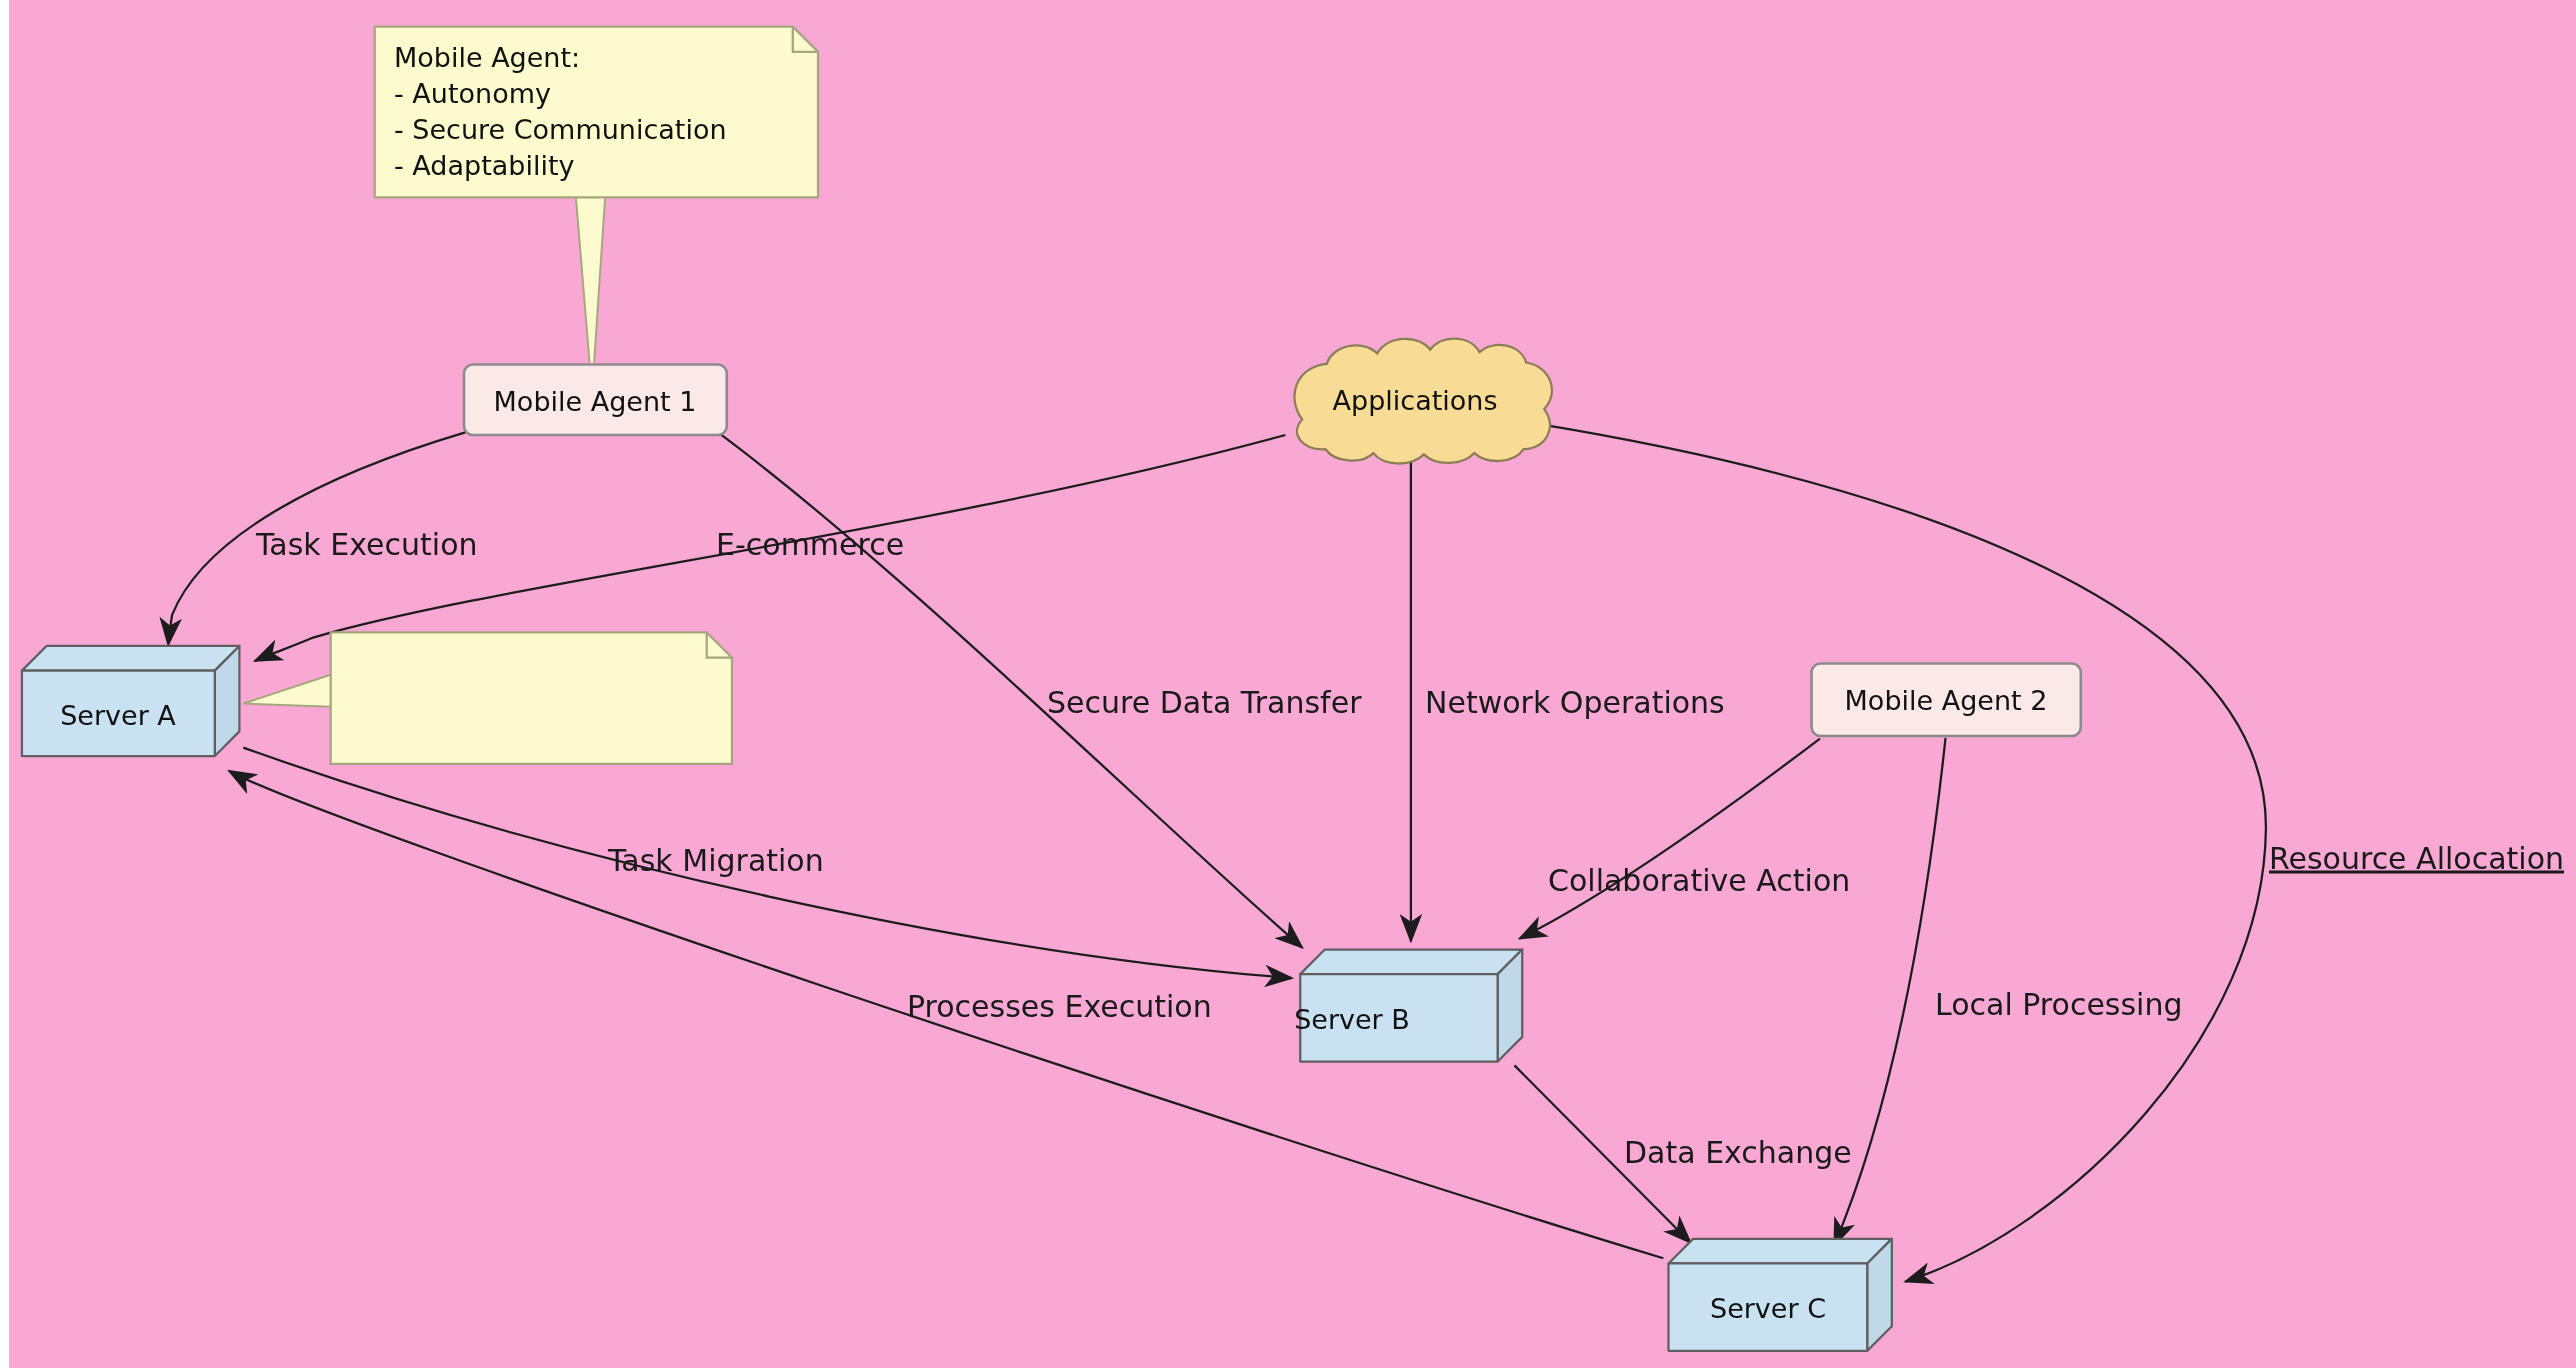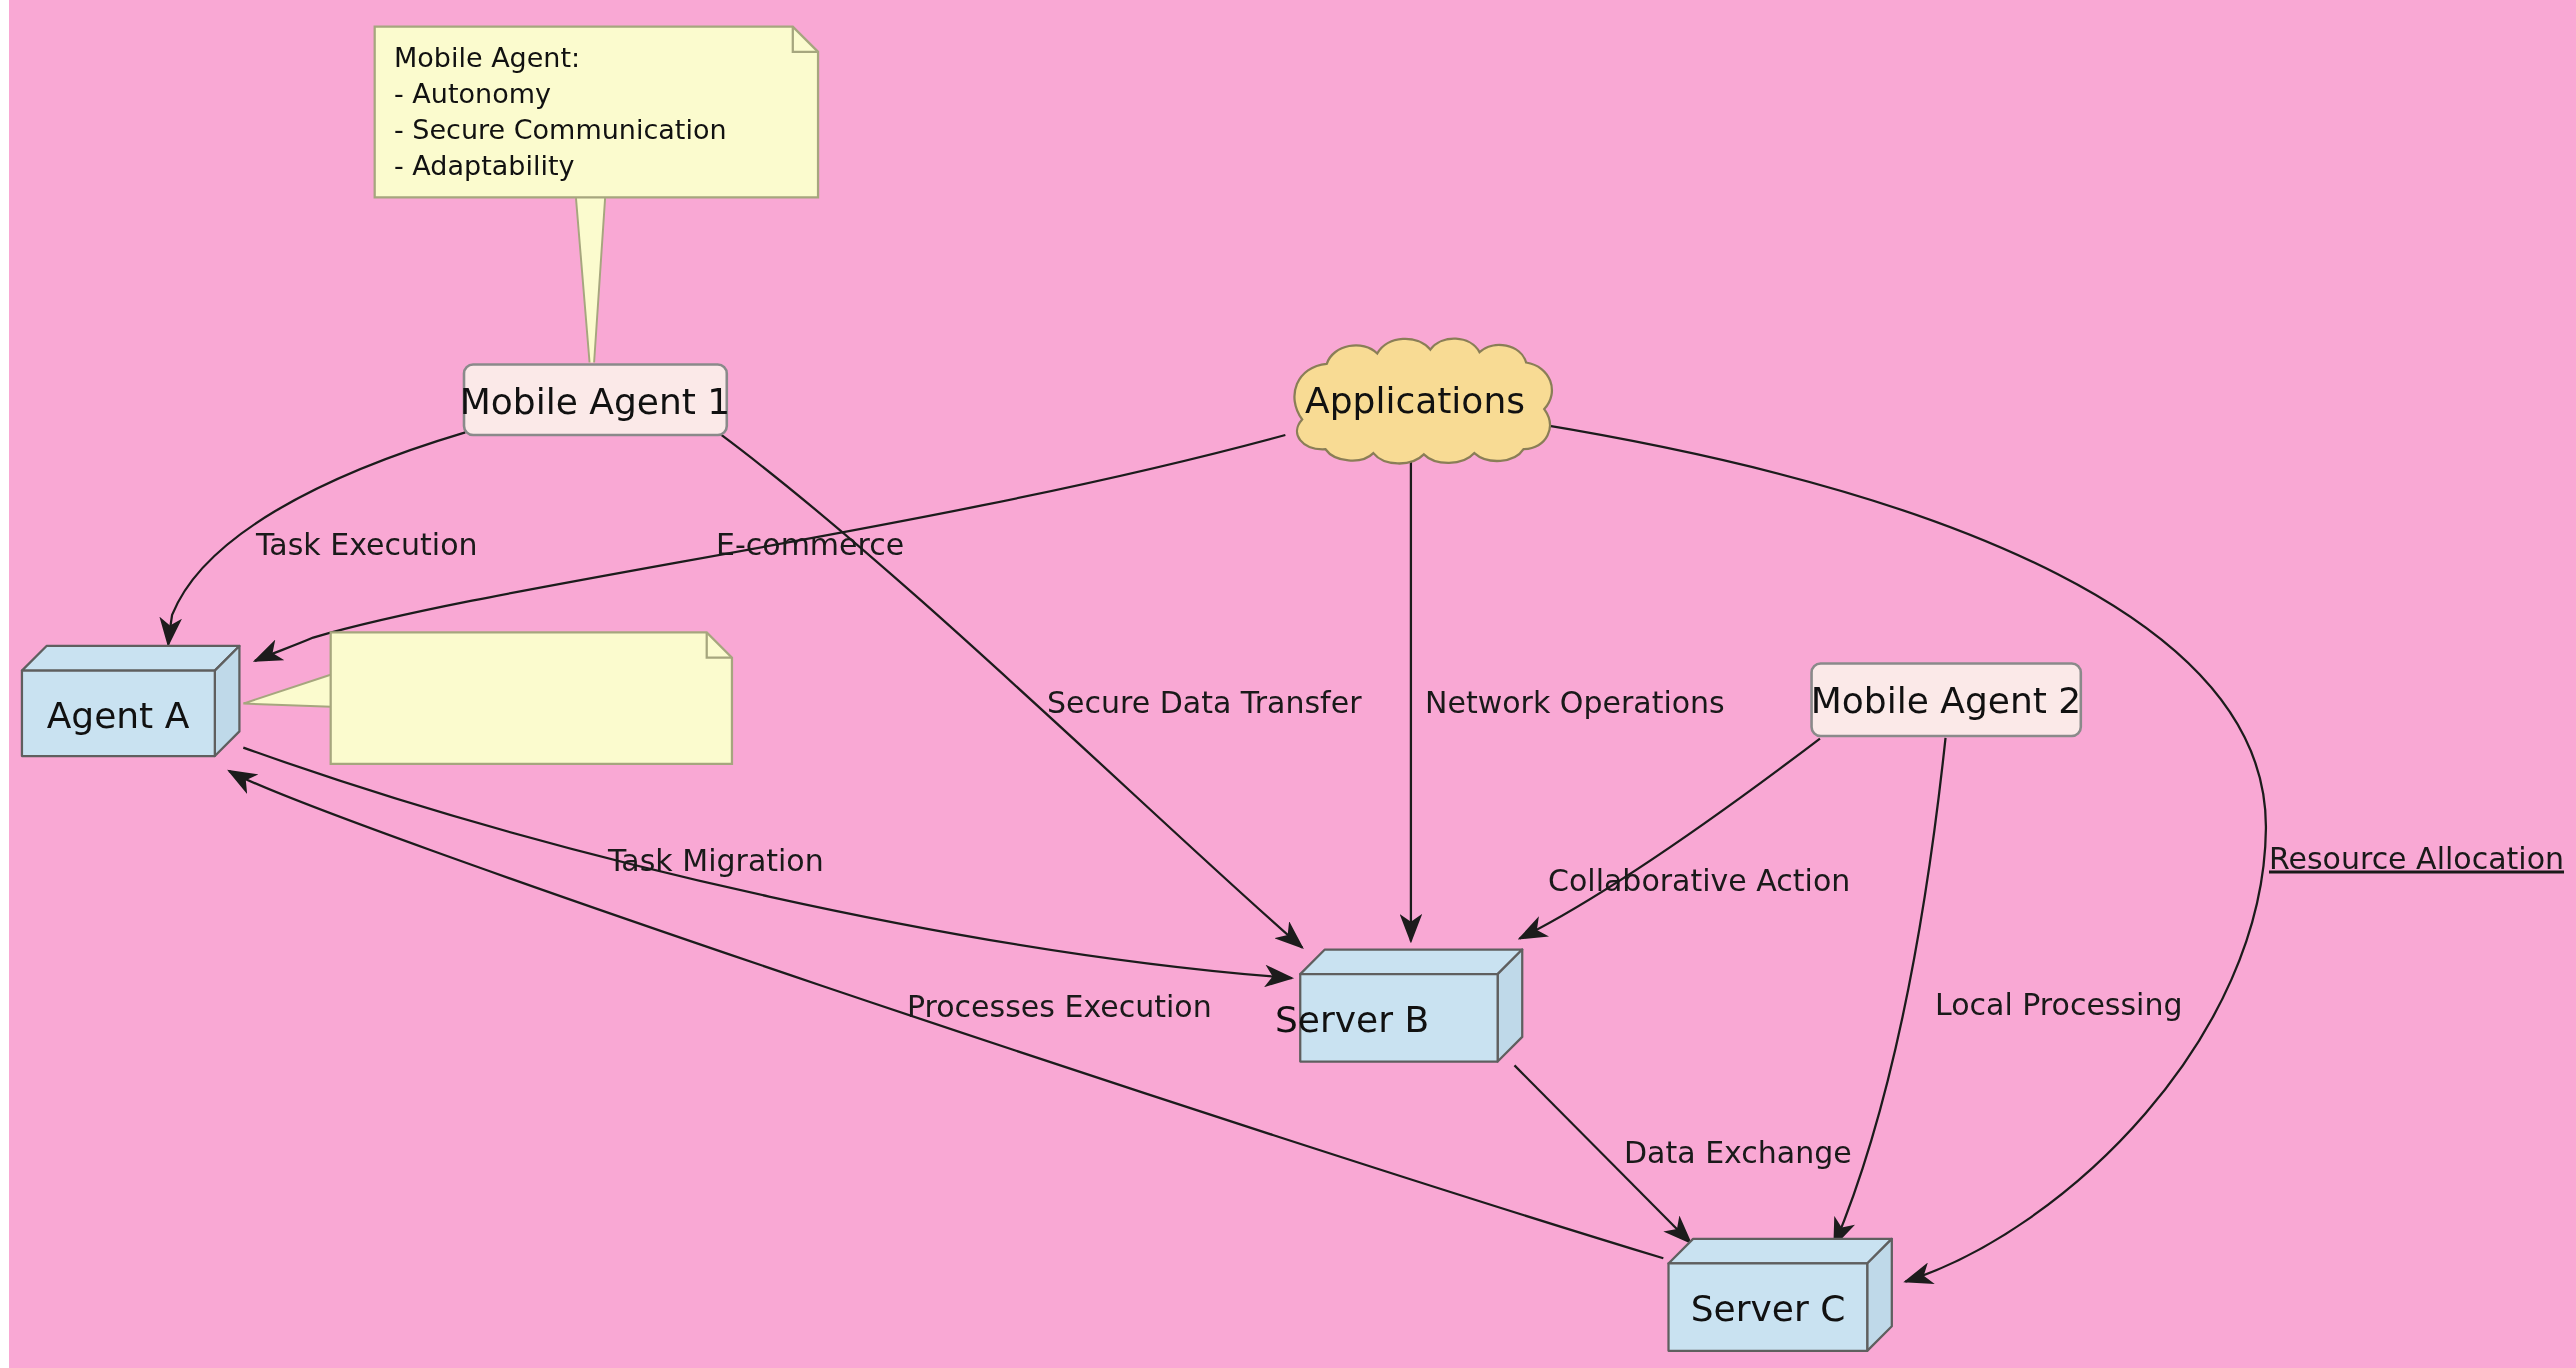--- a/index.html
+++ b/index.html
@@ -1,20 +1,20 @@
 <!DOCTYPE html>
 <html style="font-size:10.4px"><head>
 <meta charset="utf-8">
 <style>
   html,body{margin:0;padding:0;background:#ffffff;}
   #canvas{position:relative;width:2576px;height:1369px;background:#f9a8d4;overflow:hidden;
           font-family:"DejaVu Sans","Liberation Sans",sans-serif;margin-left:9px;}
   #edges-svg{position:absolute;left:0;top:0;width:2576px;height:1369px;}
   .lbl{position:absolute;white-space:nowrap;color:#1a1a1a;font-size:30px;transform:translateY(-50%);}
-  .node-lbl{position:absolute;white-space:nowrap;color:#111111;font-size:36px;transform:translate(-50%,-50%);}
+  .node-lbl{position:absolute;white-space:nowrap;color:#111111;font-size:27px;transform:translate(-50%,-50%);}
   .note-text{position:absolute;color:#111111;font-size:27px;line-height:36px;}
   .note-line{white-space:nowrap;}
 </style>
 </head>
 <body>
 
 <div id="canvas">
 
   <svg id="edges-svg" viewBox="0 0 3980 2115" xmlns="http://www.w3.org/2000/svg">
     <defs>
@@ -87,21 +87,21 @@
   <div class="note-text" style="left:385px;top:40px;">
     <div class="note-line">Mobile Agent:</div>
     <div class="note-line">- Autonomy</div>
     <div class="note-line">- Secure Communication</div>
     <div class="note-line">- Adaptability</div>
   </div>
 
   <div class="node-lbl" style="left:586px;top:401px;">Mobile Agent 1</div>
   <div class="node-lbl" style="left:1937px;top:700px;">Mobile Agent 2</div>
   <div class="node-lbl" style="left:1406px;top:400px;">Applications</div>
-  <div class="node-lbl" style="left:109px;top:715px;">Agent A</div>
+  <div class="node-lbl" style="left:109px;top:715px;">Server A</div>
   <div class="node-lbl" style="left:1343px;top:1019px;text-align:right;">Server B</div>
   <div class="node-lbl" style="left:1759px;top:1308px;">Server C</div>
 
   <div class="lbl" style="left:247px;top:544px;">Task Execution</div>
   <div class="lbl" style="left:707px;top:544px;">E-commerce</div>
   <div class="lbl" style="left:1038px;top:702px;">Secure Data Transfer</div>
   <div class="lbl" style="left:1416px;top:702px;">Network Operations</div>
   <div class="lbl" style="left:2260px;top:858px;text-decoration:underline;">Resource Allocation</div>
   <div class="lbl" style="left:1539px;top:880px;">Collaborative Action</div>
   <div class="lbl" style="left:1926px;top:1004px;">Local Processing</div>

